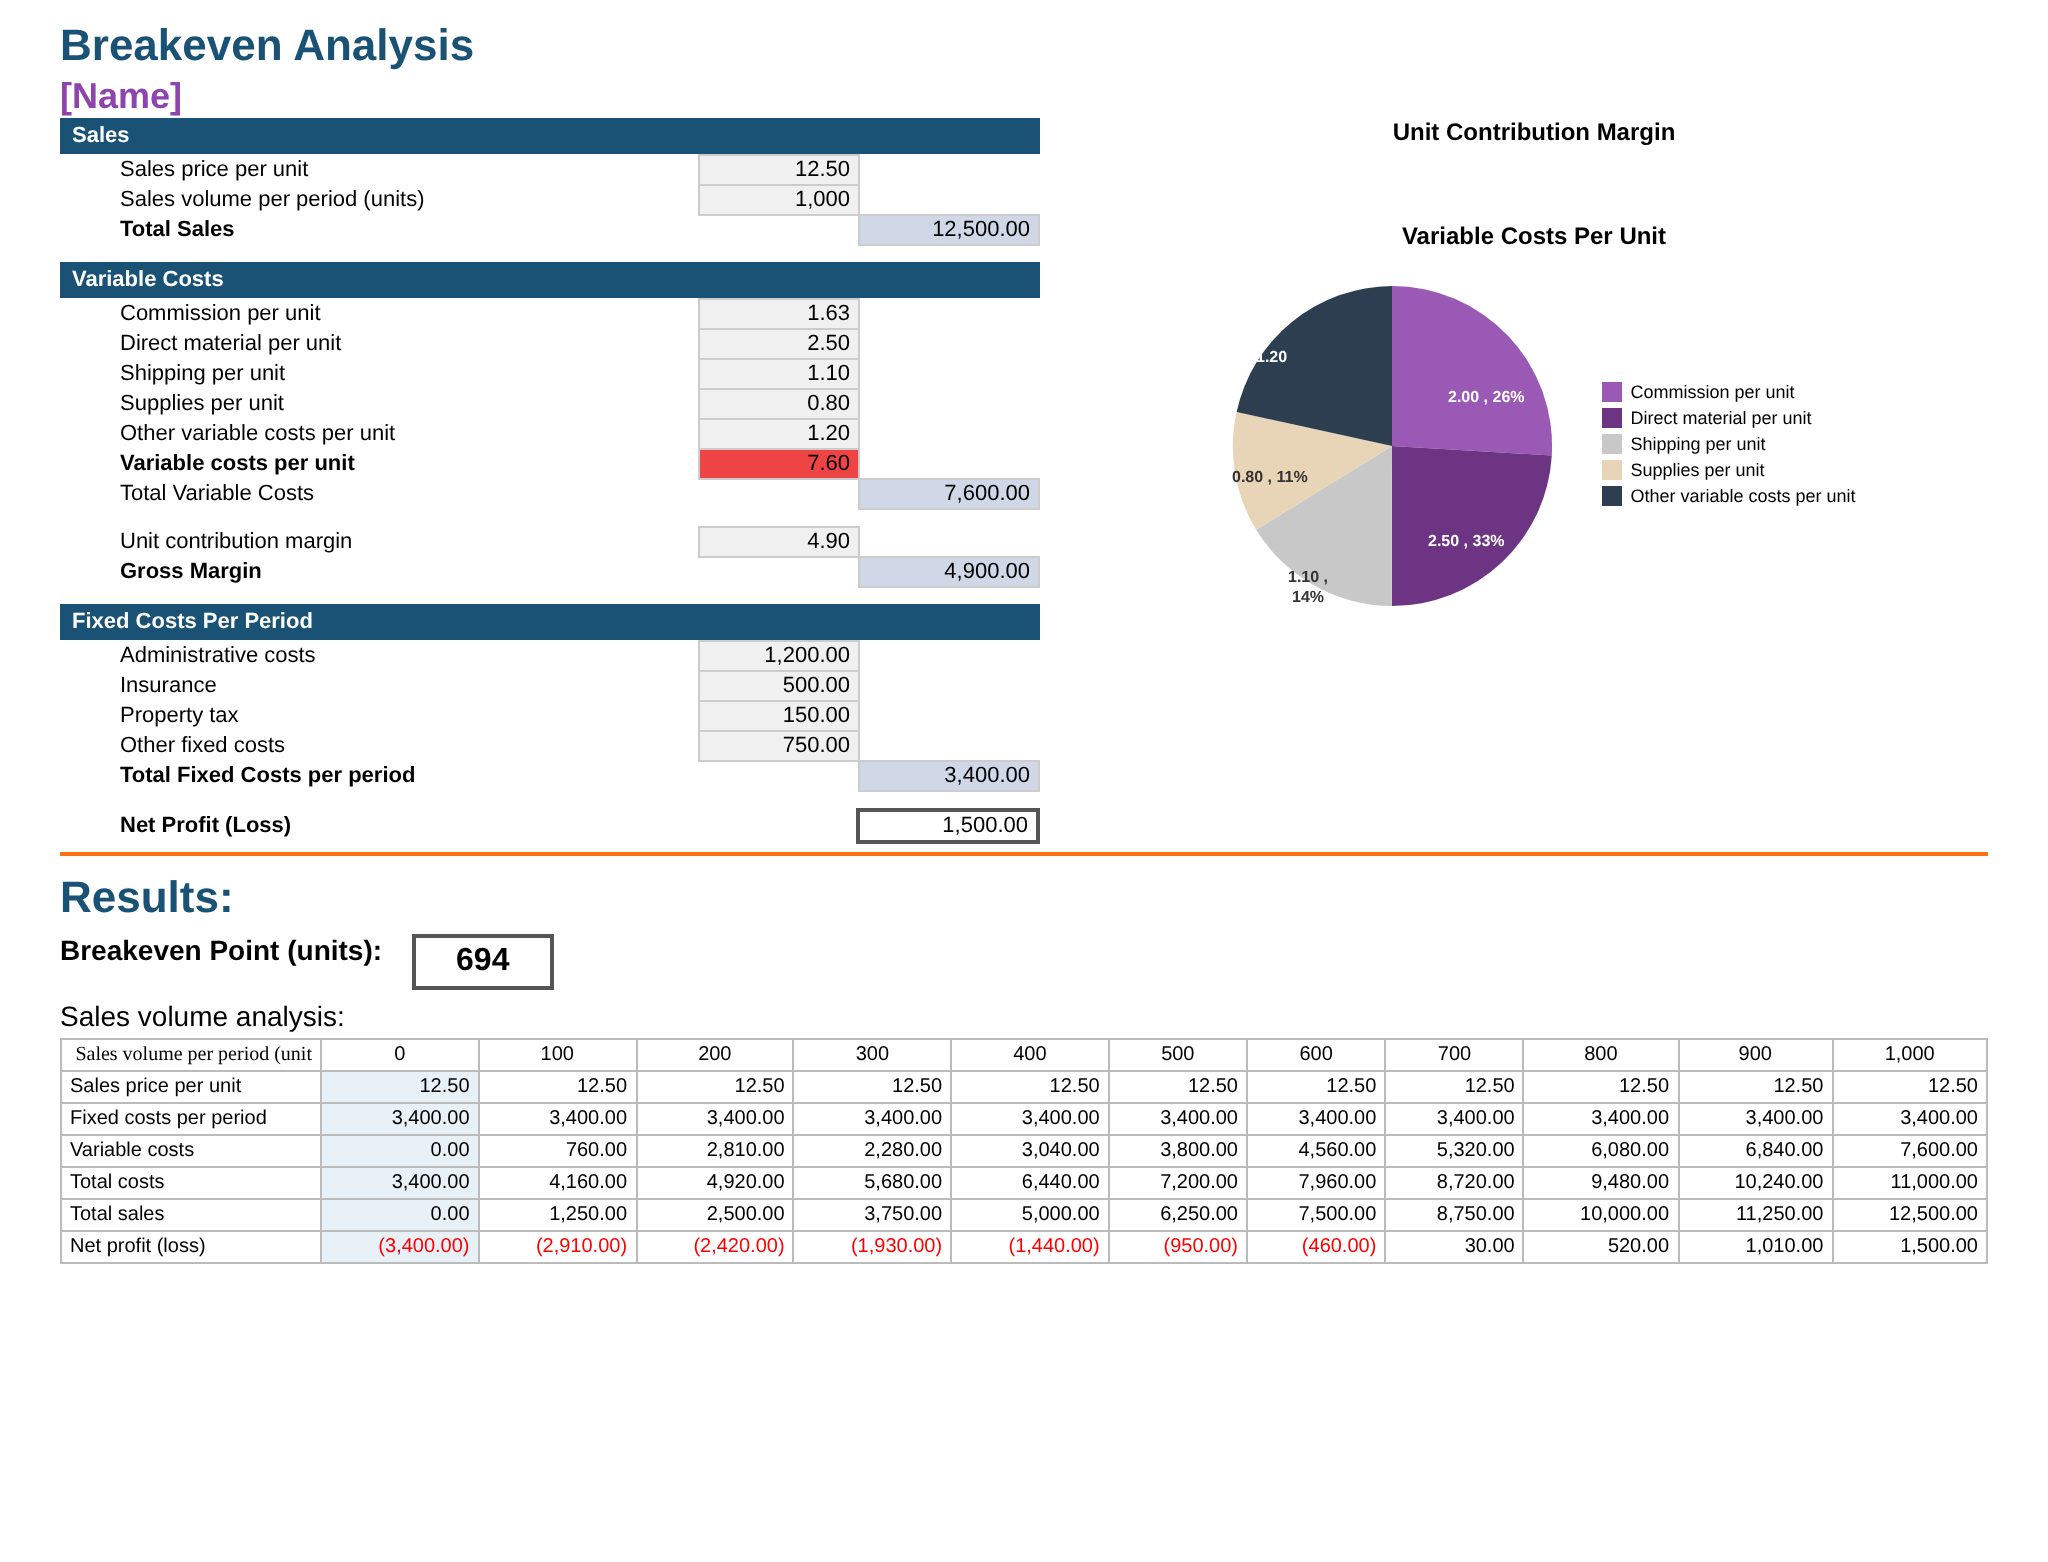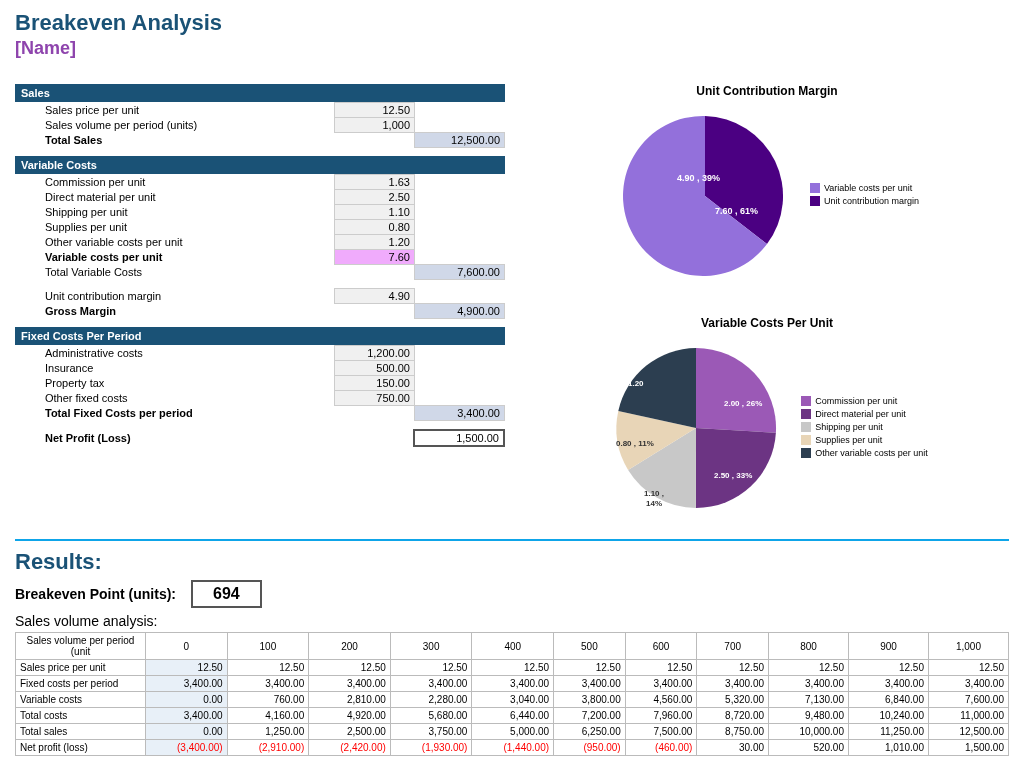--- a/index.html
+++ b/index.html
@@ -1,24 +1,24 @@
 <!DOCTYPE html>
 <html><head>
   <meta charset="utf-8">
   <style>
     * { margin: 0; padding: 0; box-sizing: border-box; }
     body { font-family: Arial, sans-serif; font-size: 11px; background: #fff; color: #000; width: 1024px; }
     
-    .page { padding: 10px 15px; }
+    .page { padding: 10px 30px; }
     
     .main-title { font-size: 22px; font-weight: bold; color: #1a5276; }
     .name-title { font-size: 18px; font-weight: bold; color: #8e44ad; margin-top: 2px; }
     .subtitle { font-size: 9px; color: #555; margin-top: 1px; margin-bottom: 6px; }
     
-    .content-area { display: flex; gap: 0; margin-top: 25px; }
+    .content-area { display: flex; gap: 0; }
     .left-panel { width: 490px; flex-shrink: 0; }
     .right-panel { flex: 1; padding-left: 20px; }
     
     .section-header { background: #1a5276; color: #fff; font-weight: bold; font-size: 11px; padding: 3px 6px; margin-bottom: 0; }
     
     .data-table { width: 100%; border-collapse: collapse; }
     .data-table td { padding: 1px 4px; font-size: 11px; }
     .data-table .label { padding-left: 30px; }
     .data-table .bold { font-weight: bold; }
     .data-table .value-cell { text-align: right; width: 80px; border: 1px solid #ccc; background: #f0f0f0; }
@@ -29,23 +29,23 @@
     
     .chart-title { font-size: 12px; font-weight: bold; text-align: center; margin-bottom: 8px; }
     
     .chart-area { display: flex; align-items: center; justify-content: center; gap: 15px; }
     .legend { font-size: 9px; }
     .legend-item { display: flex; align-items: center; gap: 4px; margin-bottom: 3px; }
     .legend-box { width: 10px; height: 10px; flex-shrink: 0; }
     
     svg { overflow: visible; }
     
-    .results-section { margin-top: 21px; border-top: 2px solid #0ea5e9; padding-top: 8px; }
+    .results-section { margin-top: 4px; border-top: 2px solid #f97316; padding-top: 8px; }
     .results-title { font-size: 22px; font-weight: bold; color: #1a5276; }
-    .breakeven-row { display: flex; align-items: center; gap: 15px; margin: 5px 0; }
+    .breakeven-row { display: flex; gap: 15px; margin: 5px 0; }
     .breakeven-label { font-size: 14px; font-weight: bold; }
     .breakeven-value { border: 2px solid #555; padding: 3px 20px; font-size: 16px; font-weight: bold; background: #fff; }
     .sales-volume-title { font-size: 14px; font-weight: normal; margin-top: 5px; margin-bottom: 3px; }
     
     .analysis-table { width: 100%; border-collapse: collapse; font-size: 10px; }
     .analysis-table th { background: #fff; border: 1px solid #bbb; padding: 2px 4px; text-align: center; font-weight: normal; }
     .analysis-table td { border: 1px solid #bbb; padding: 2px 4px; text-align: right; }
     .analysis-table td.row-label { text-align: left; background: #fff; }
     .analysis-table tr.highlight-red td { color: red; }
     .col-zero { background: #e8f0f8; }
@@ -108,21 +108,21 @@
           <td class="value-cell">0.80</td>
           <td></td>
         </tr>
         <tr>
           <td class="label">Other variable costs per unit</td>
           <td class="value-cell">1.20</td>
           <td></td>
         </tr>
         <tr>
           <td class="label bold">Variable costs per unit</td>
-          <td class="value-cell" style="background:#f0abfc;">7.60</td>
+          <td class="value-cell" style="background:#ef4444;">7.60</td>
           <td></td>
         </tr>
         <tr>
           <td class="label">Total Variable Costs</td>
           <td></td>
           <td class="total-cell">7,600.00</td>
         </tr>
       </tbody>
         </table>
 
@@ -187,40 +187,20 @@
         </tr>
       </tbody>
         </table>
 
     </div>
 
     <div class="right-panel">
 
       <div>
         <div class="chart-title">Unit Contribution Margin</div>
-        <div class="chart-area">
-          <svg width="180" height="180">
-
-            <path d="M90,90 L90,10 A80,80 0 0,1 152,138 Z" fill="#4b0082"></path>
-
-            <path d="M90,90 L152,138 A80,80 0 1,1 90,10 Z" fill="#9370db"></path>
-            <text x="62" y="75" font-size="9" fill="white" font-weight="bold">4.90 , 39%</text>
-            <text x="100" y="108" font-size="9" fill="white" font-weight="bold">7.60 , 61%</text>
-          </svg>
-          <div class="legend">
-            <div class="legend-item">
-              <div class="legend-box" style="background:#9370db"></div>
-              <span>Variable costs per unit</span>
-            </div>
-            <div class="legend-item">
-              <div class="legend-box" style="background:#4b0082"></div>
-              <span>Unit contribution margin</span>
-            </div>
-          </div>
-        </div>
       </div>
 
       <div style="height: 30px;"></div>
 
       <div>
         <div class="chart-title">Variable Costs Per Unit</div>
         <div class="chart-area">
           <svg width="180" height="180">
 
             <path d="M90,90 L90,10 A80,80 0 0,1 169.9,94.7 Z" fill="#9b59b6"></path>
@@ -272,21 +252,21 @@
     <div class="results-title">Results:</div>
     <div class="breakeven-row">
       <span class="breakeven-label">Breakeven Point (units):</span>
       <span class="breakeven-value">694</span>
     </div>
     <div class="sales-volume-title">Sales volume analysis:</div>
 
     <table class="analysis-table">
       <thead>
         <tr>
-          <th style="text-align:center; width:130px;">Sales volume per period (unit</th>
+          <th style="text-align:right; width:130px;font-family:Liberation Serif, serif;">Sales volume per period (unit</th>
           <th class="col-zero">0</th>
           <th>100</th>
           <th>200</th>
           <th>300</th>
           <th>400</th>
           <th>500</th>
           <th>600</th>
           <th>700</th>
           <th>800</th>
           <th>900</th>
@@ -325,21 +305,21 @@
         <tr>
           <td class="row-label">Variable costs</td>
           <td class="col-zero">0.00</td>
           <td>760.00</td>
           <td>2,810.00</td>
           <td>2,280.00</td>
           <td>3,040.00</td>
           <td>3,800.00</td>
           <td>4,560.00</td>
           <td>5,320.00</td>
-          <td>7,130.00</td>
+          <td>6,080.00</td>
           <td>6,840.00</td>
           <td>7,600.00</td>
         </tr>
         <tr>
           <td class="row-label">Total costs</td>
           <td class="col-zero">3,400.00</td>
           <td>4,160.00</td>
           <td>4,920.00</td>
           <td>5,680.00</td>
           <td>6,440.00</td>

